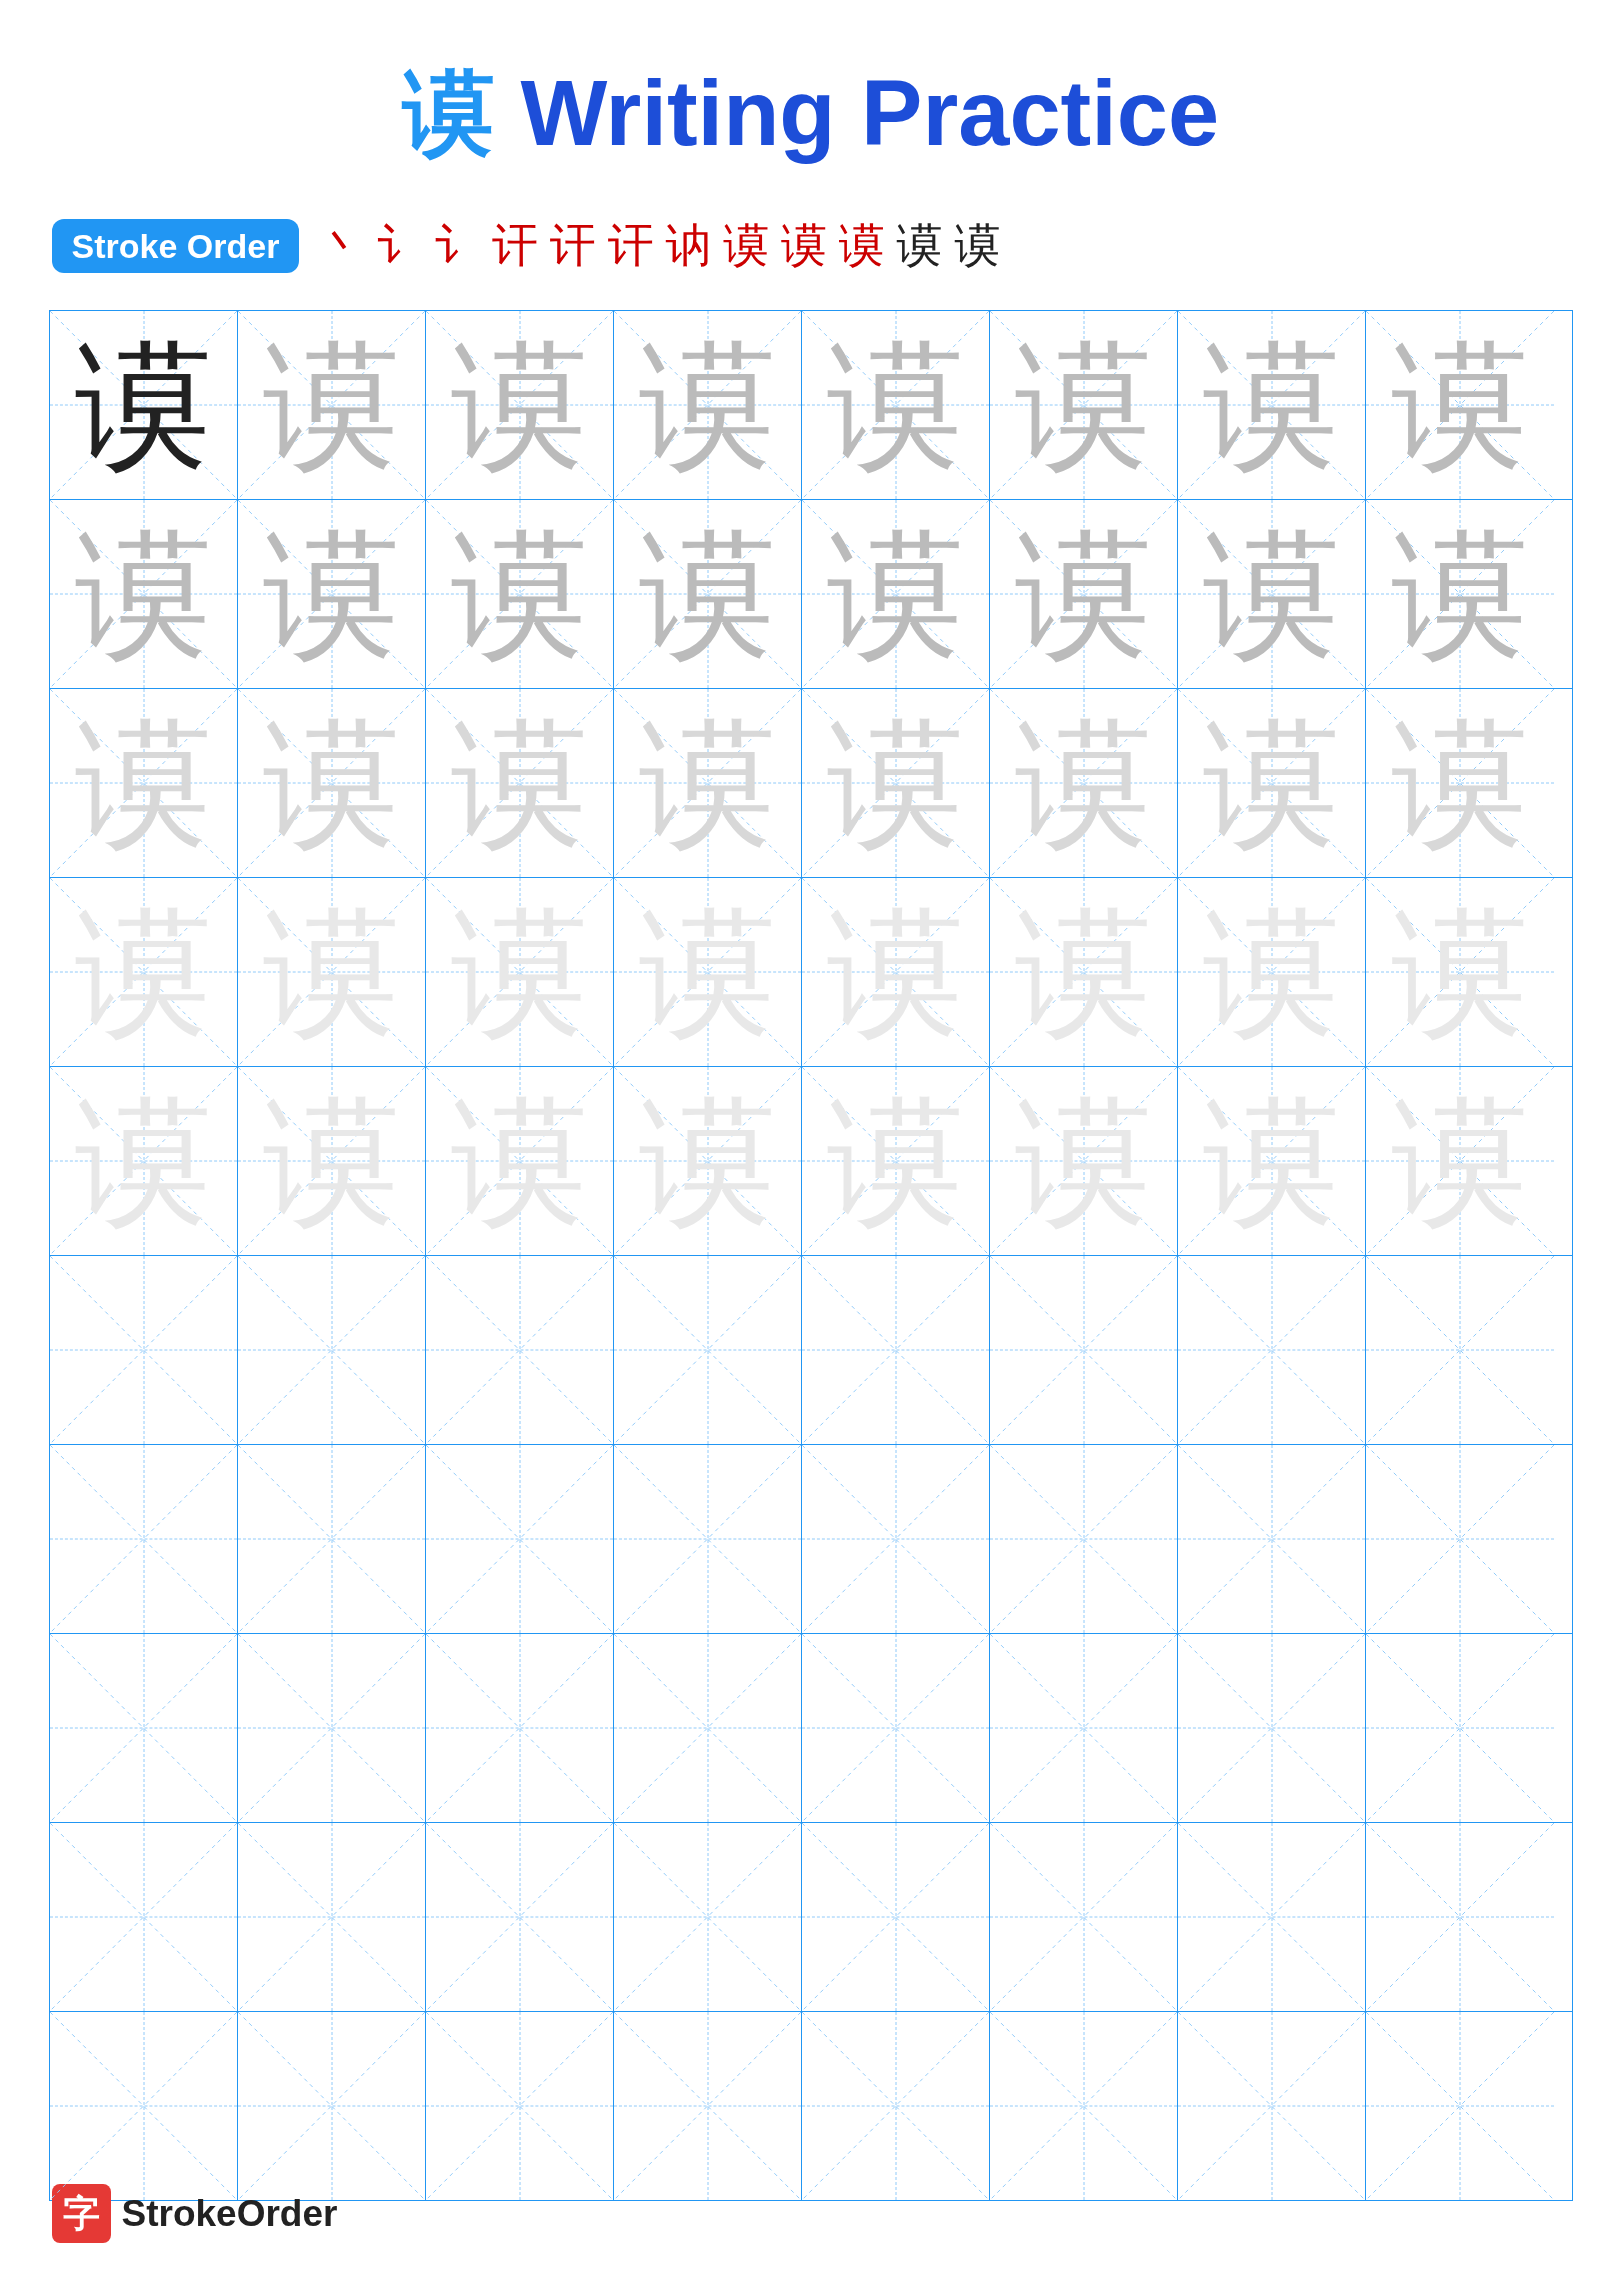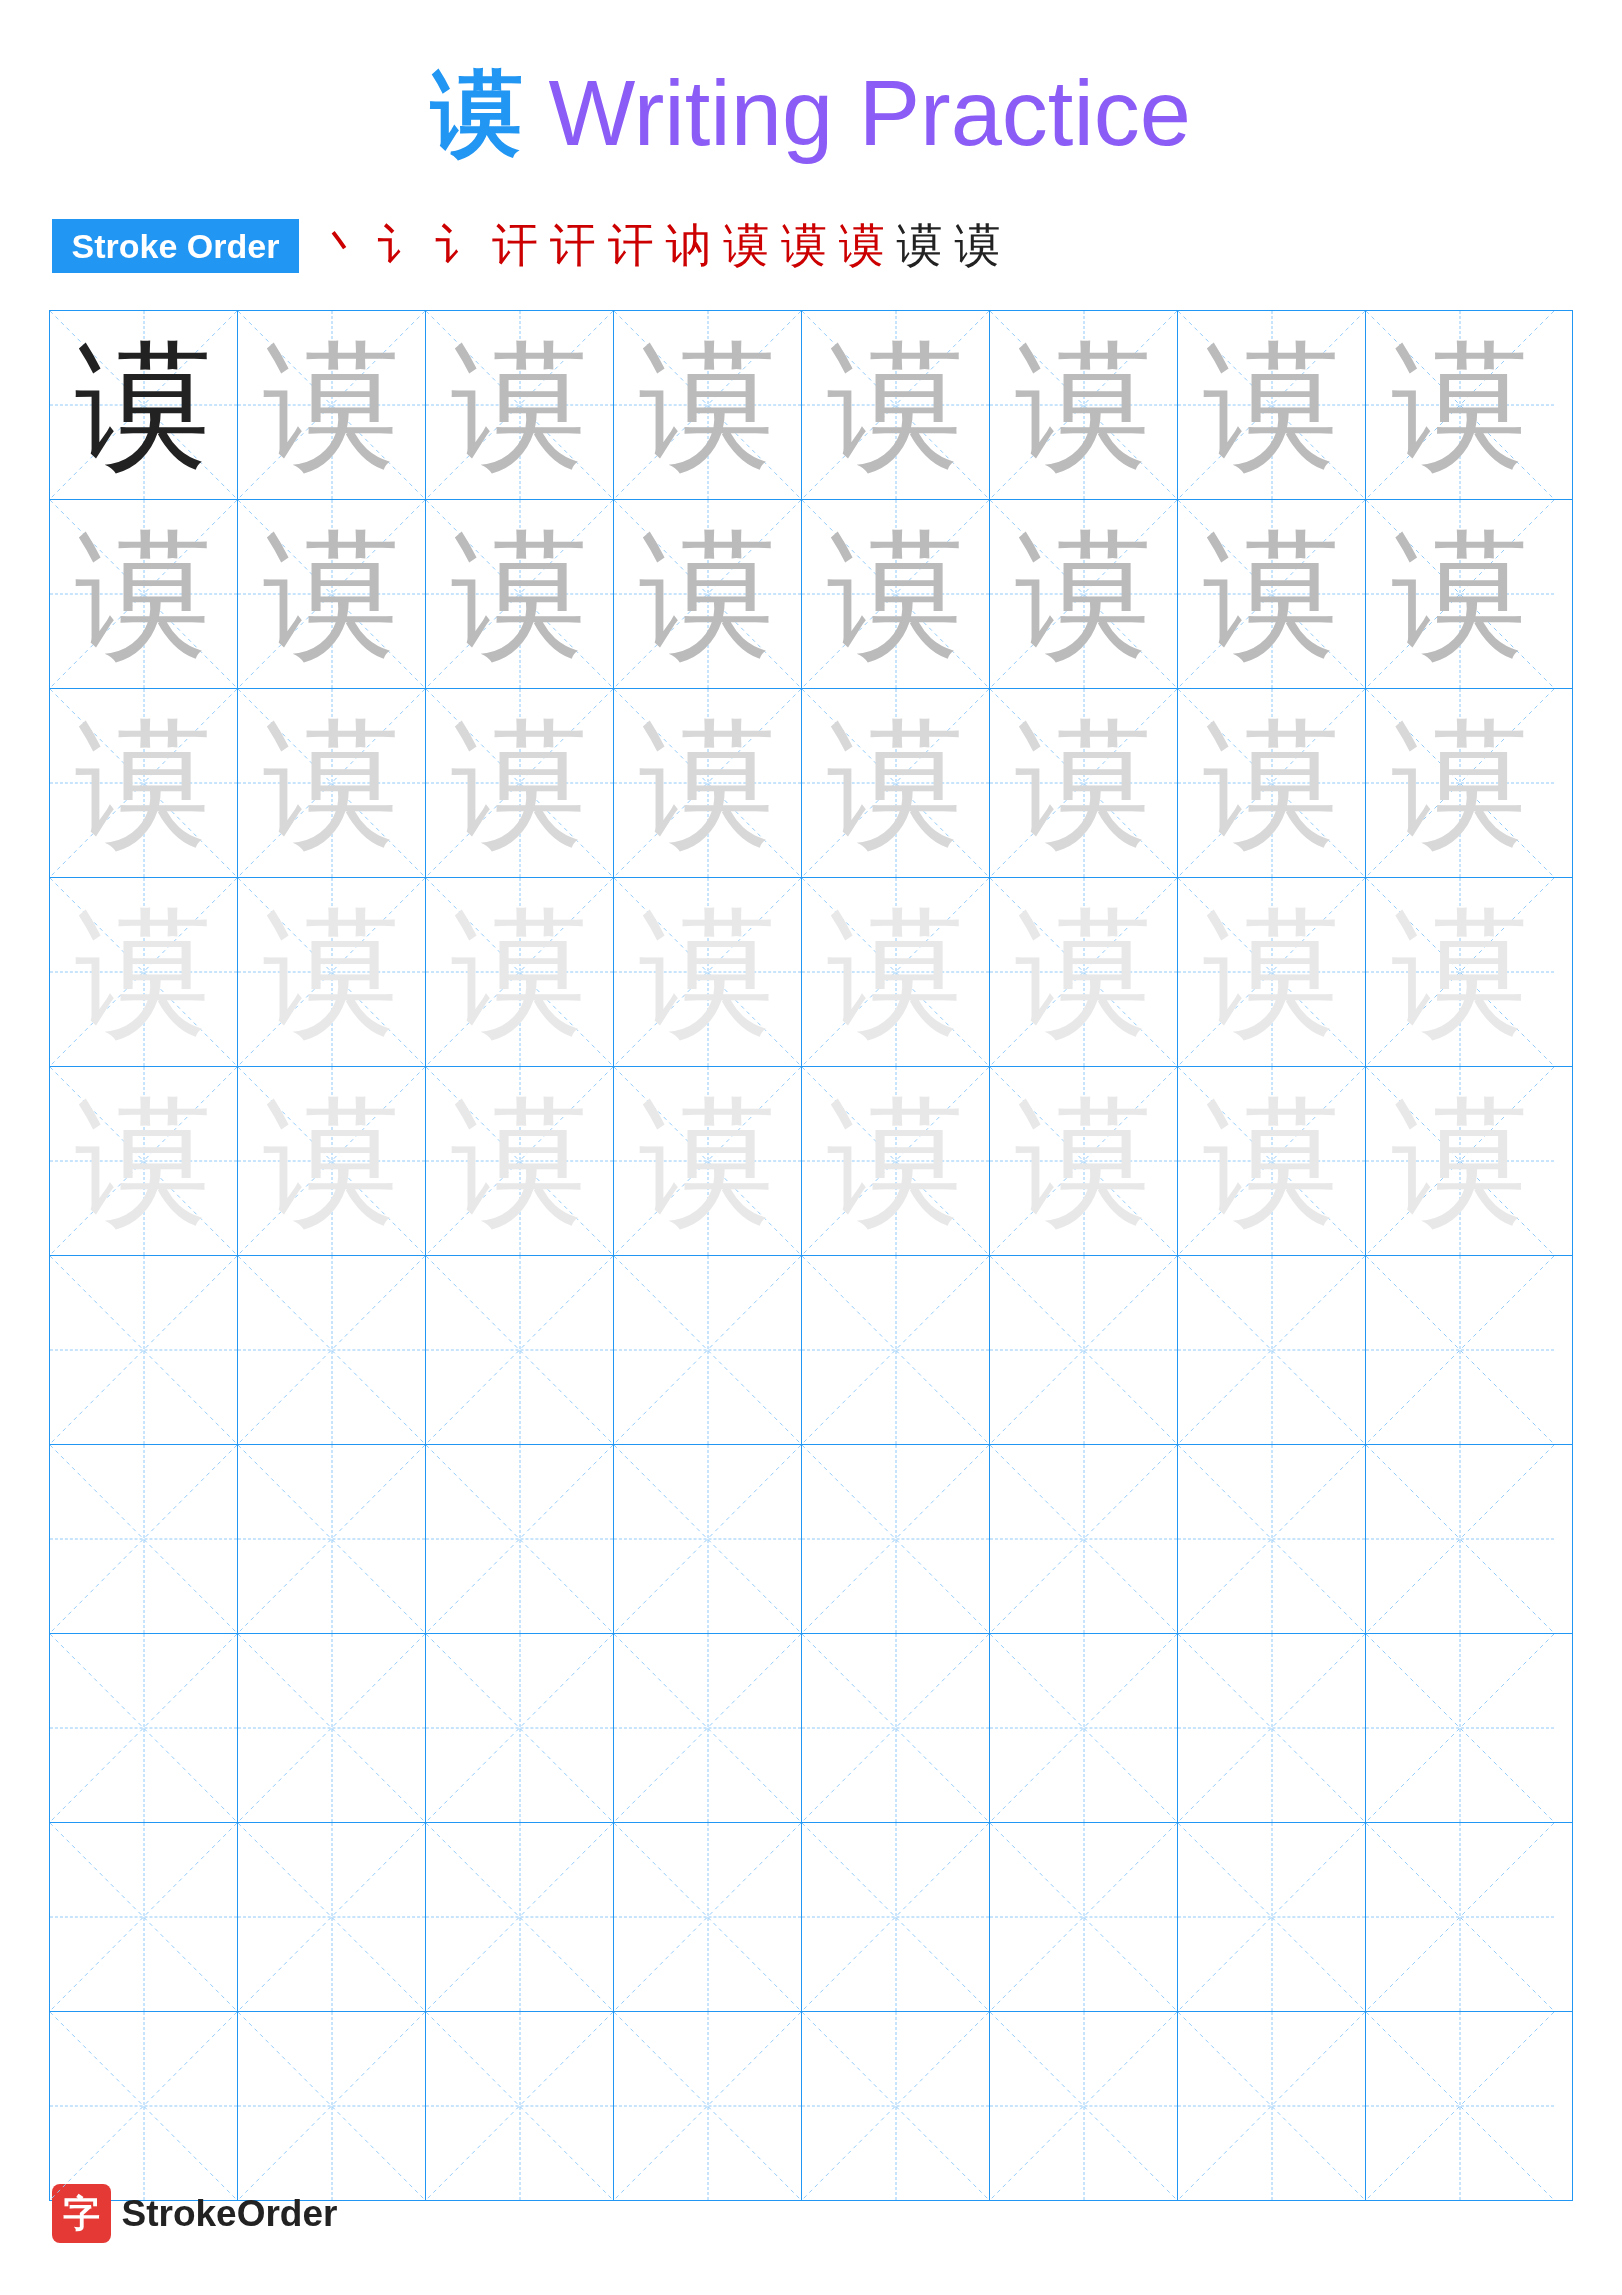--- a/index.html
+++ b/index.html
@@ -17,40 +17,40 @@
       text-align: center;
       padding-top: 52px;
       margin-bottom: 39px;
     }
     .title-char {
       color: #2196F3;
       font-size: 92px;
       font-weight: bold;
     }
     .title-text {
-      color: #8b5cf6;
+      color: #1d4ed8;
       font-size: 92px;
-      font-weight: normal;
+      font-weight: bold;
     }
 
     
     .stroke-order-row {
       display: flex;
       align-items: center;
       padding: 0 52px;
       margin-bottom: 33px;
       gap: 19.6px;
     }
     .stroke-order-badge {
       background: #2196F3;
       color: white;
       font-size: 34px;
       font-weight: bold;
       padding: 7.9px 19.6px;
-      border-radius: 0;
+      border-radius: 12px;
       white-space: nowrap;
     }
     .stroke-chars {
       display: flex;
       align-items: center;
       gap: 11.8px;
     }
     .stroke-char {
       font-size: 46px;
       color: #cc0000;

